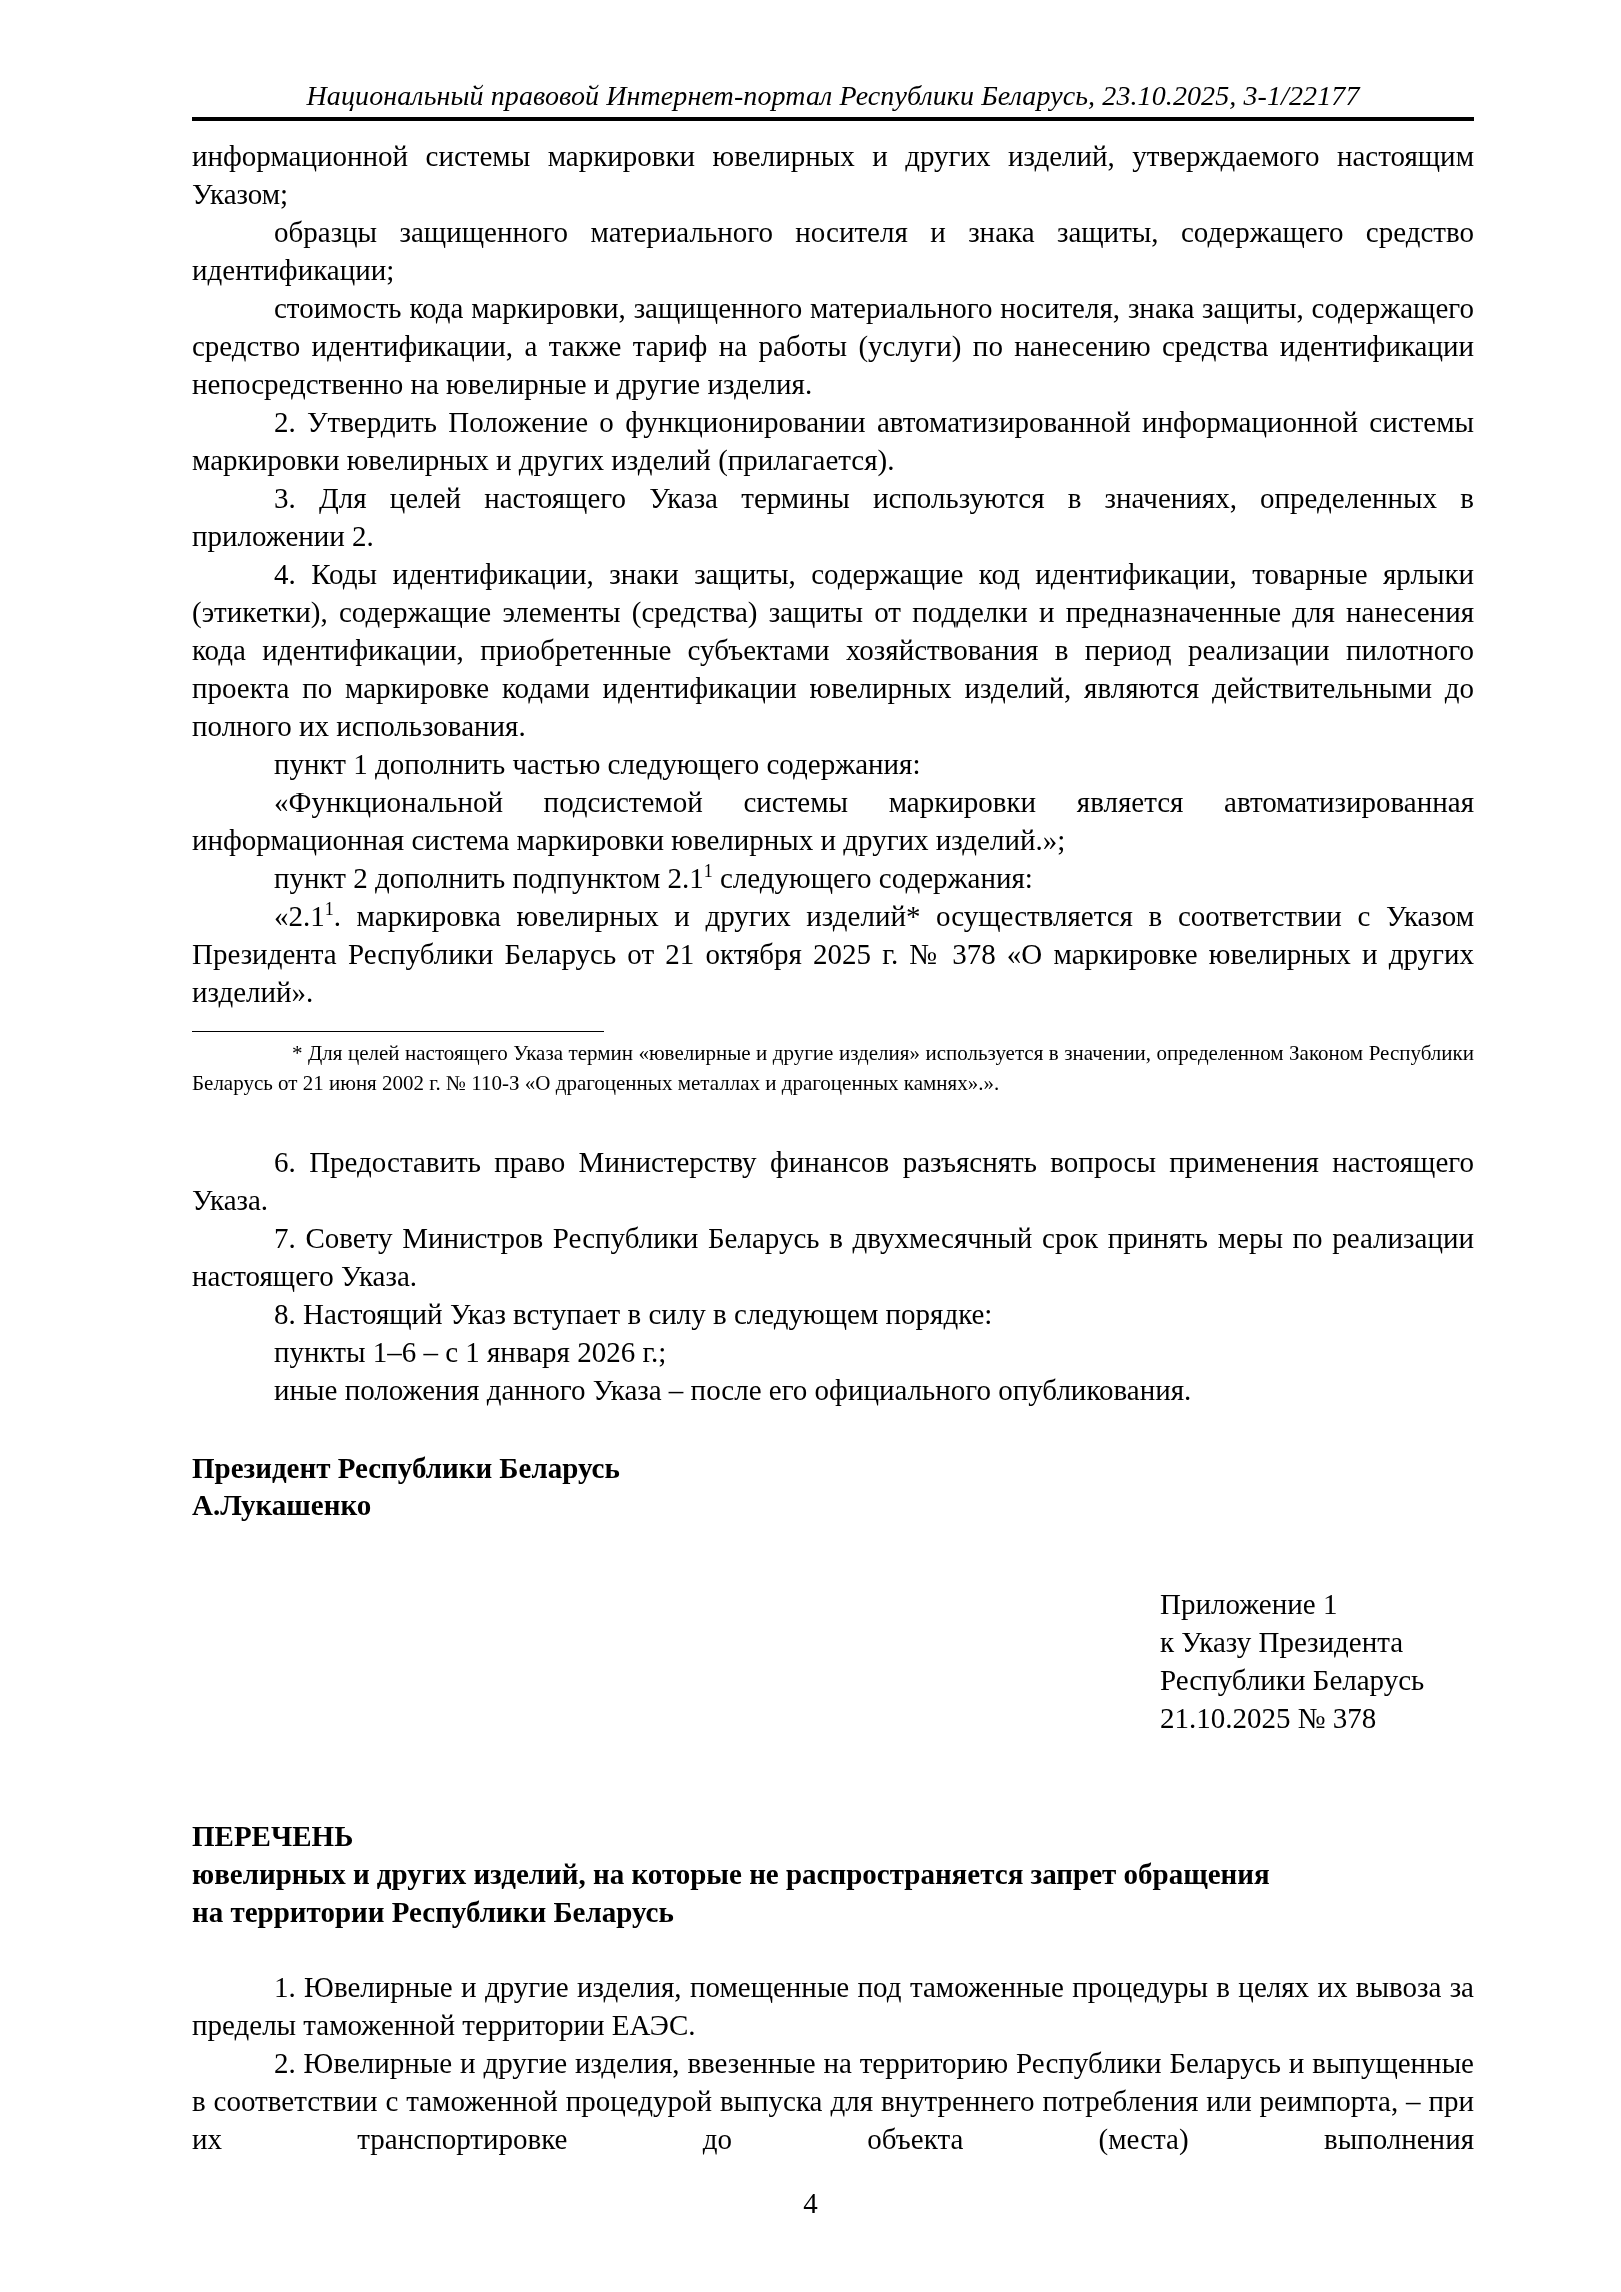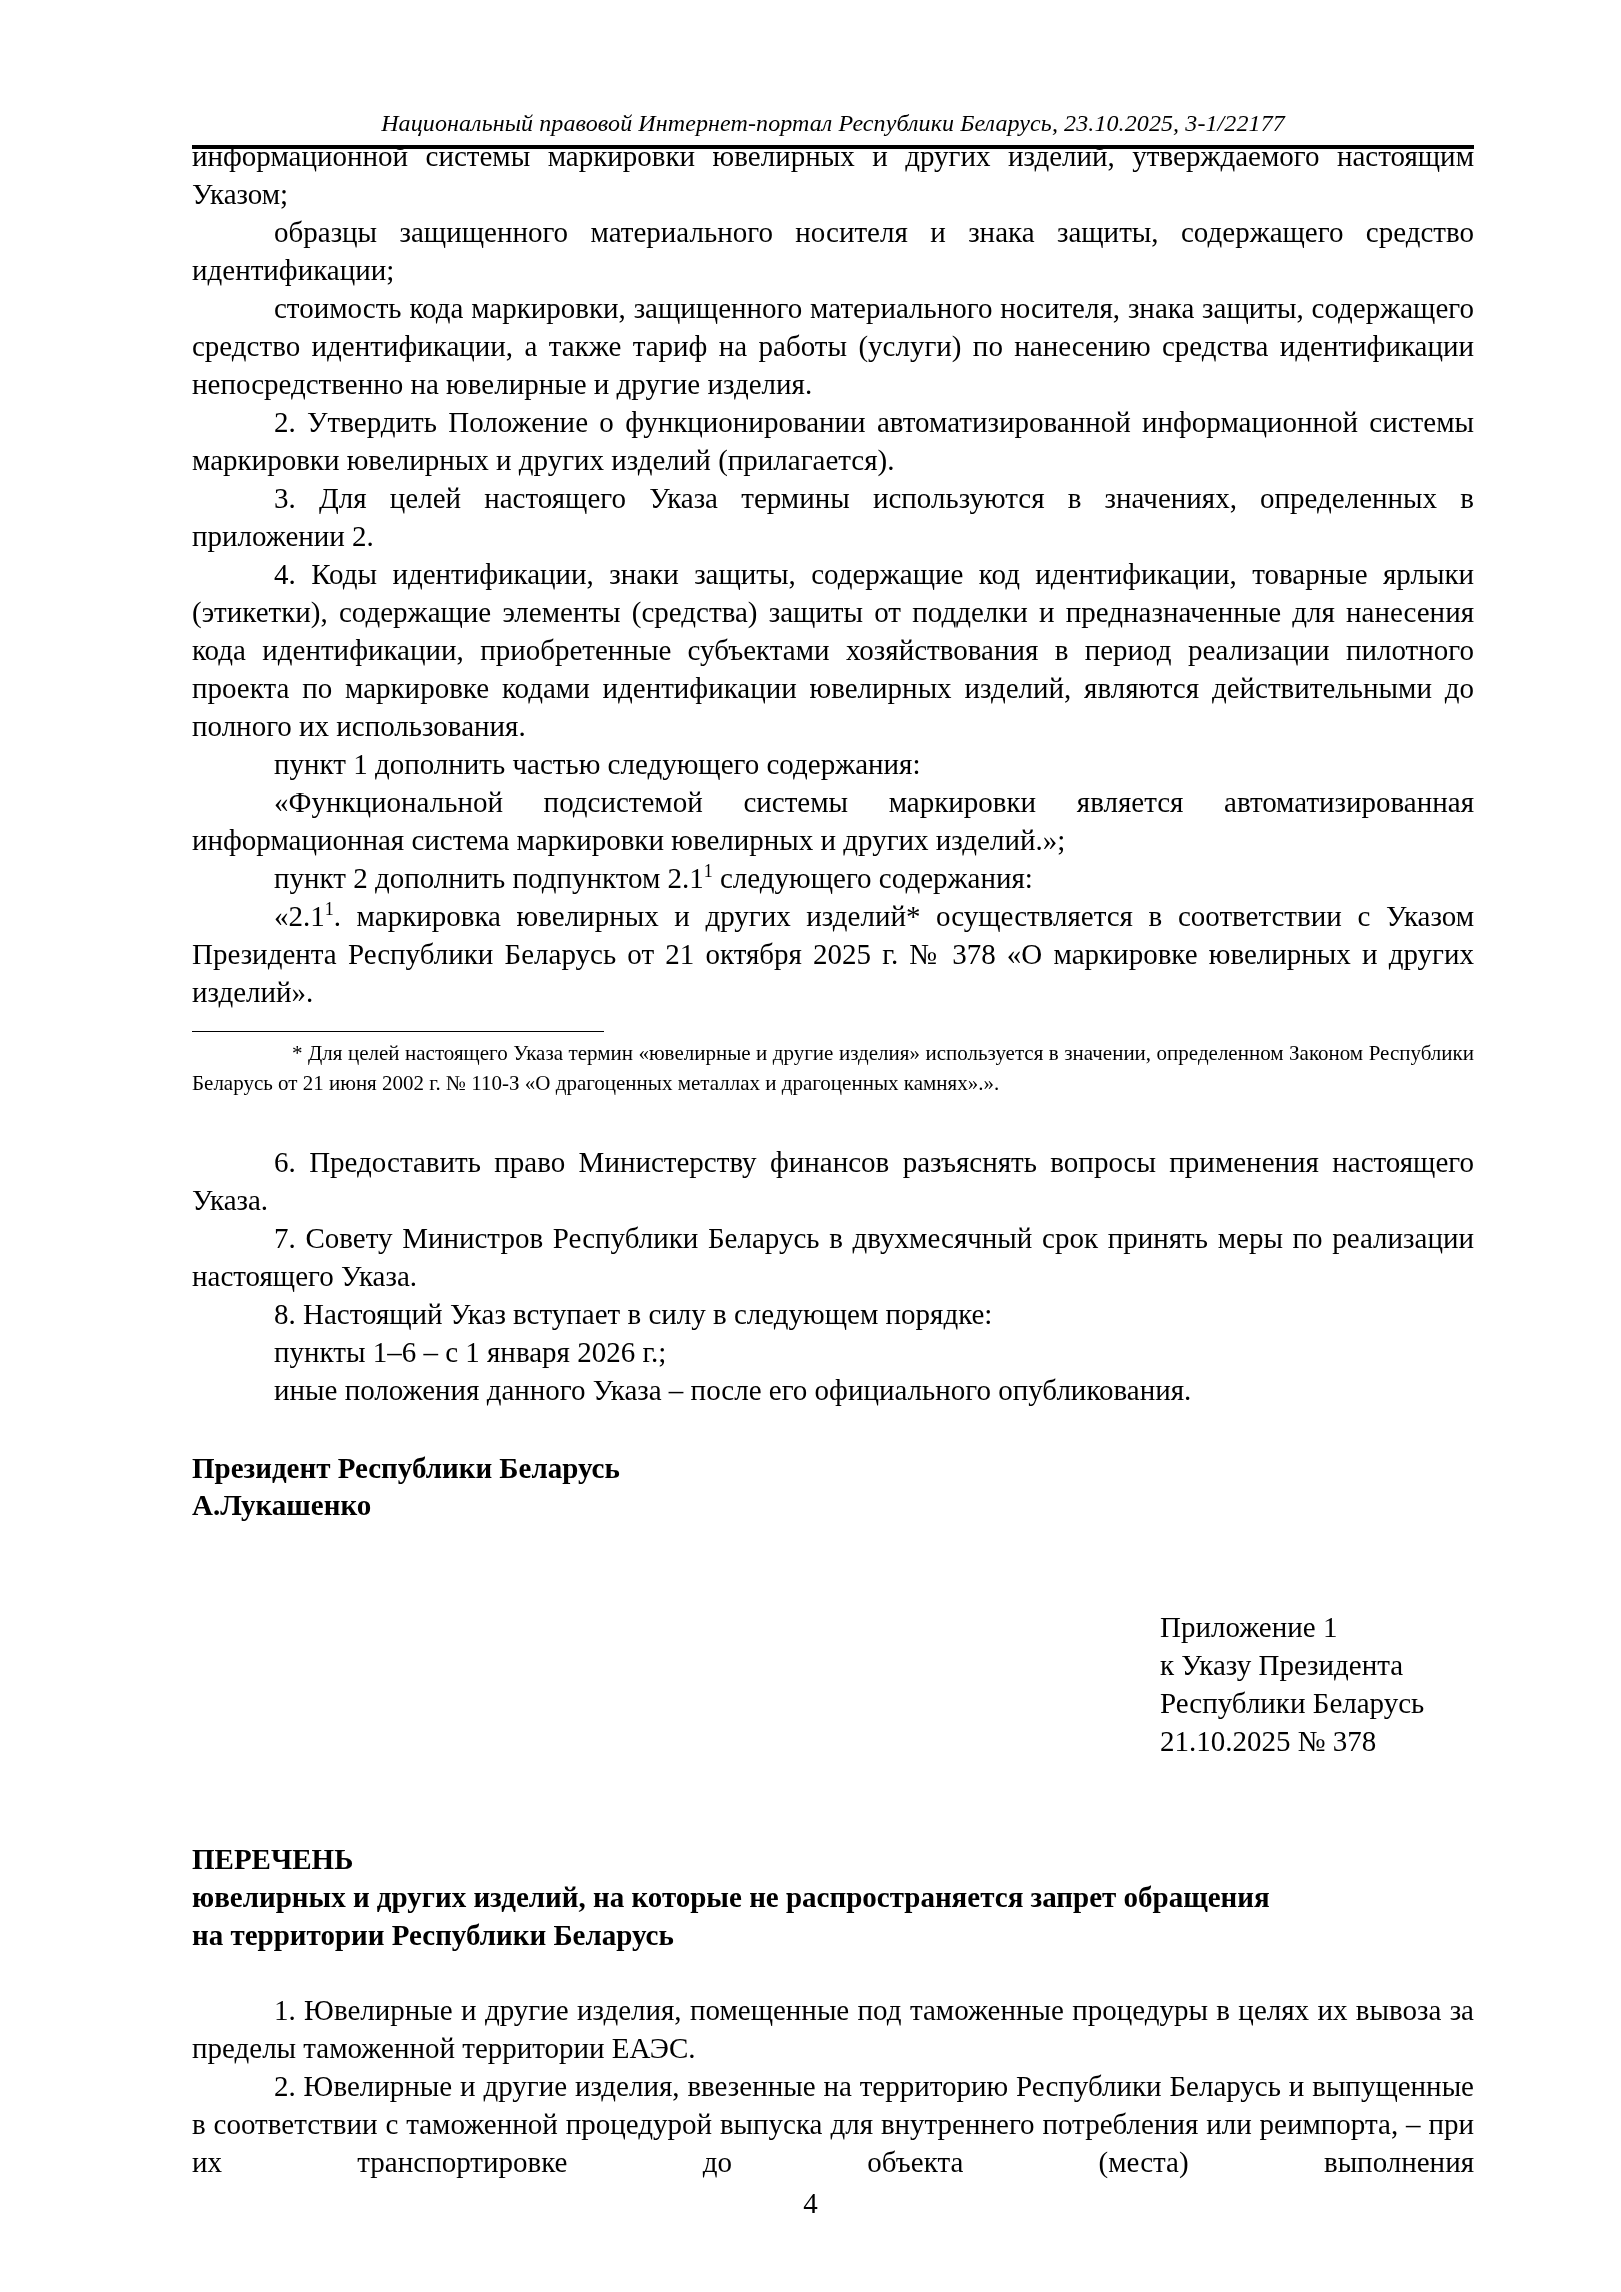--- a/index.html
+++ b/index.html
@@ -1,31 +1,31 @@
 <!DOCTYPE html>
 <html><head>
 <meta charset="utf-8">
 <style>
   html, body { margin: 0; padding: 0; background: #ffffff; }
   body { width: 1621px; height: 2293px; position: relative; overflow: hidden;
          font-family: "Liberation Serif", "DejaVu Serif", serif; color: #000; }
   .page-header { position: absolute; left: 192px; top: 76px; width: 1282px; }
   .page-header .hdr-text { display: block; text-align: center; font-style: italic;
-         font-size: 24px; line-height: 39px; letter-spacing: 0.1px; margin-top: 28px; }
+         font-size: 28px; line-height: 39px; letter-spacing: 0.1px; }
   .page-header .hdr-rule { height: 3.9px; background: #000; margin-top: 2px; }
   .body { position: absolute; left: 192px; top: 137px; width: 1282px; font-size: 29px; }
   .p { margin: 0; line-height: 38px; text-align: justify; text-align-last: left; }
   .ind { text-indent: 82px; }
   sup { font-size: 0.62em; line-height: 0; vertical-align: 0.62em; }
   .fn-rule { width: 412px; height: 1.5px; background: #000; margin-top: 19.6px; margin-bottom: 5.9px; }
   .fn { font-size: 21px; line-height: 30px; text-align: justify; text-indent: 100px; margin: 0; }
   .gap1 { height: 45px; }
   .sign-row { display: flex; justify-content: space-between; font-weight: bold;
               font-size: 29px; line-height: 37px; margin-top: 41px; flex-direction: column; }
-  .appendix { margin-left: 968px; margin-top: 84px; font-size: 29px; line-height: 38px; }
+  .appendix { margin-left: 968px; margin-top: 61px; font-size: 29px; line-height: 38px; }
   .list-title { margin-top: 80px; font-weight: bold; font-size: 29px; line-height: 38px; }
   .gap2 { height: 37px; }
   .page-number { position: absolute; left: 0; width: 1621px; top: 2184px; text-align: center;
                  font-size: 29px; line-height: 39px; }
 </style>
 </head>
 <body>
 
 <div class="page-header">
   <span class="hdr-text">Национальный правовой Интернет-портал Республики Беларусь, 23.10.2025, 3-1/22177</span>

